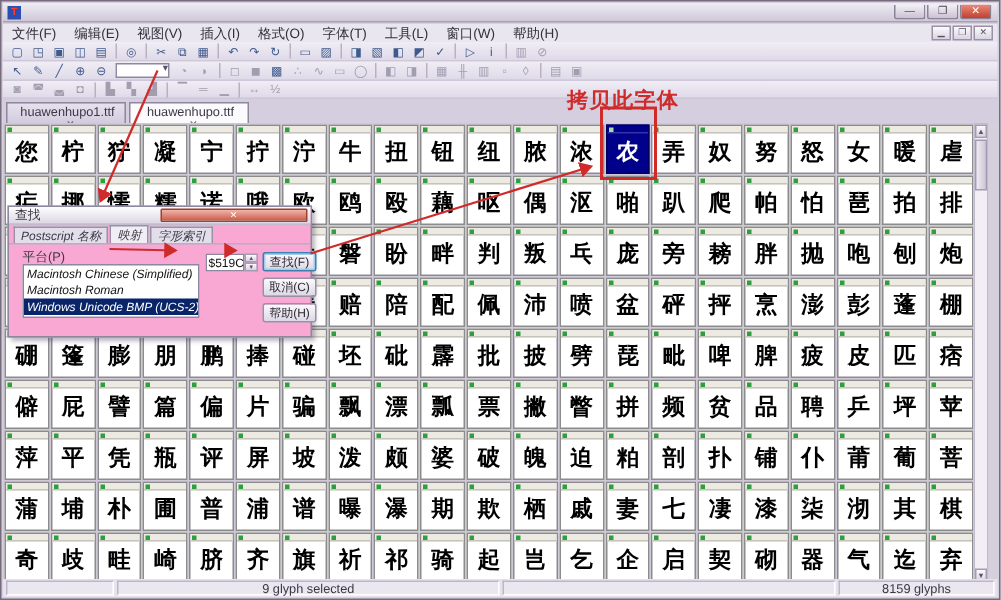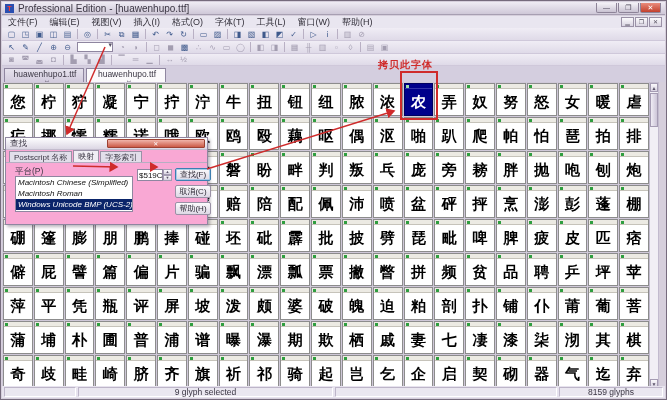--- a/index.html
+++ b/index.html
@@ -78,21 +78,21 @@
     display:flex; align-items:center; justify-content:center; }
   #sp1 { width:72px; } #sp2 { width:255px; } #sp3 { flex:1; } #sp4 { width:104px; }
   
   #dialog { position:absolute; left:4px; top:136px; width:203px; height:88px;
     background:#f9a8d4; border:1px solid #8f86a0; box-shadow:2px 2px 3px rgba(60,50,70,.35); font-size:8.5px; }
   #dlg-title { height:12px; background:linear-gradient(#fdfdfe,#dcd7e4); border-bottom:1px solid #c3bccd;
     display:flex; align-items:center; padding:0 2px 0 4px; color:#3b3744; }
   #dlg-title span { flex:1; }
   #dlg-close { width:13px; height:9px; background:linear-gradient(#f0b5aa,#cc5b47); border:1px solid #9c4132;
     color:#fff; font-size:6px; line-height:8px; text-align:center; border-radius:1px; }
-  #dlg-tabs { display:flex; align-items:flex-end; height:13px; padding:1px 3px 0; border-bottom:1px solid #b6aec2; gap:1px; }
+  #dlg-tabs { display:flex; align-items:flex-end; height:13px; padding:1px 3px 0; border-bottom:1px solid #b6aec2; gap:1px;font-style:italic; }
   .dtab { border:1px solid #9a91a6; border-bottom:none; padding:0 4px; height:11px; line-height:11px;
     background:#e2deea; color:#3b3744; font-size:8px; }
   .dtab.active { background:#f0eef4; height:12px; }
   #dlg-body { position:relative; height:52px; }
   #platform-label { position:absolute; left:9px; top:3px; color:#3b3744; }
   #platform-list { position:absolute; left:9px; top:13px; width:118px; height:36px; background:#fff;
     border:1px solid #8f86a0; overflow:hidden; }
   .plitem { height:11px; line-height:11px; padding:0 2px; white-space:nowrap; font-size:8px; color:#111;font-style:italic; }
   .plitem.sel { background:#0a246a; color:#fff; }
   #code-box { position:absolute; left:131px; top:6px; width:26px; height:12px; background:#fff;
@@ -100,33 +100,32 @@
   #code-spin { position:absolute; left:157px; top:6px; width:9px; height:12px; display:flex; flex-direction:column; }
   #code-spin b { flex:1; background:linear-gradient(#fbfafc,#d8d2e1); border:1px solid #a59cb3;
     font-size:4px; line-height:4px; text-align:center; color:#5a5368; font-weight:normal; }
   .dlg-btn { position:absolute; left:160px; width:40px; height:13px; font-size:8px; text-align:center;
     line-height:12px; background:linear-gradient(#fbfafc,#ddd8e5); border:1px solid #9a91a6; border-radius:2px; color:#2c2834; }
   .dlg-btn.default { border:1px solid #3c7fb1; box-shadow:0 0 0 1px #a8cbe8 inset; }
   #btn-find { top:5px; left:170px; width:36px; left:169px; }
   #btn-cancel { top:22px; left:169px; width:36px; }
   #btn-help { top:39px; left:169px; width:36px; }
   
-  #anno-label { position:absolute; left:377px; top:57px; color:#cf2b2b; font-size:10px; font-weight:bold;
+  #anno-label { position:absolute; left:377px; top:57px; color:#cf2b2b; font-size:14px; font-weight:bold;
     letter-spacing:1px; }
   #anno-rect { position:absolute; left:399px; top:70px; width:38px; height:49px; border:2px solid #cf2b2b; }
   #anno-svg { position:absolute; left:0; top:0; width:667px; height:400px; pointer-events:none; }
 </style>
 </head>
 <body>
 
 <div id="win">
 
   <div id="titlebar">
     <span id="app-icon">T</span>
-    <span id="title-text">Professional Edition - [huawenhupo.ttf]</span>
     <span id="win-controls">
       <span class="wbtn">—</span>
       <span class="wbtn">❐</span>
       <span class="wbtn close">✕</span>
     </span>
   </div>
 
   <div id="menubar">
     <span class="menu-item">文件(F)</span>
       <span class="menu-item">编辑(E)</span>

